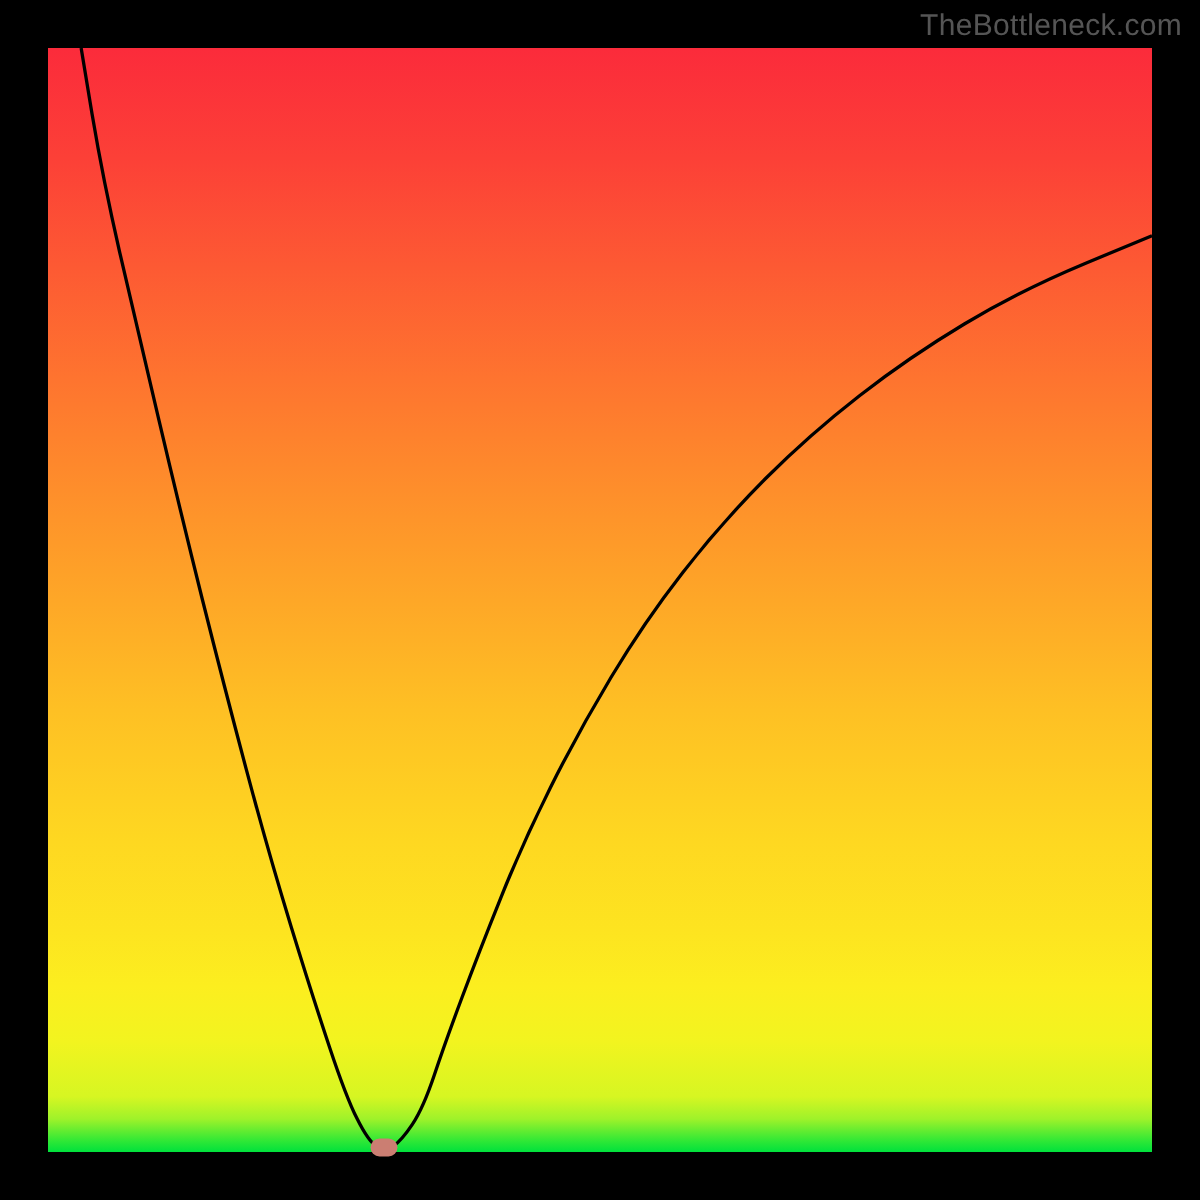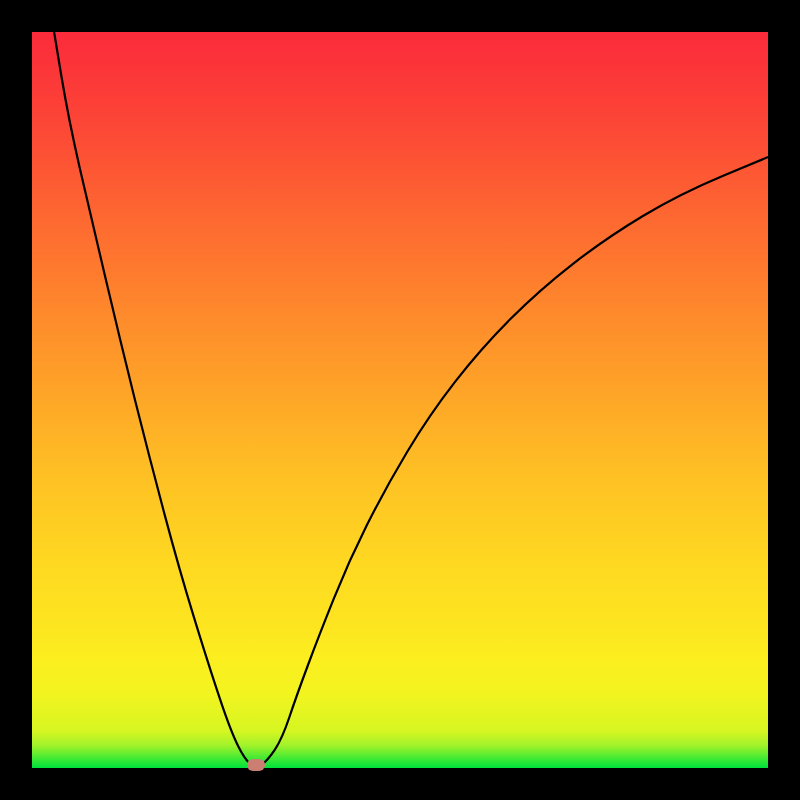--- a/index.html
+++ b/index.html
@@ -77,14 +77,15 @@
   <div class="plot-area">
 
     <svg class="curve" viewBox="0 0 736 736" preserveAspectRatio="none">
       <path id="curve-path" d="M 22.1 0.0 Q 22.1 0.0 29.4 44.2 Q 36.8 88.3 47.8 136.2 Q 58.9 184.0 73.6 246.6 Q 88.3 309.1 103.0 368.0 Q 117.8 426.9 132.5 482.1 Q 147.2 537.3 161.9 585.1 Q 176.6 633.0 187.7 666.1 Q 198.7 699.2 206.1 713.9 Q 213.4 728.6 219.0 732.3 Q 224.5 736.0 230.0 732.3 Q 235.5 728.6 242.9 717.6 Q 250.2 706.6 257.6 684.5 Q 265.0 662.4 276.0 633.0 Q 287.0 603.5 301.8 566.7 Q 316.5 529.9 334.9 493.1 Q 353.3 456.3 375.4 419.5 Q 397.4 382.7 423.2 349.6 Q 449.0 316.5 478.4 287.0 Q 507.8 257.6 541.0 231.8 Q 574.1 206.1 610.9 184.0 Q 647.7 161.9 691.8 143.5 T 736.0 125.1" fill="none" stroke="#000000" stroke-width="2.2"></path>
     </svg>
 
     <div class="marker" id="opt-marker" style="left: 215.48px; top: 727px; background: rgb(203, 126, 114);"></div>
 
   </div>
 
+  <div class="watermark">TheBottleneck.com</div>
 
 </div>
 
 </body></html>

